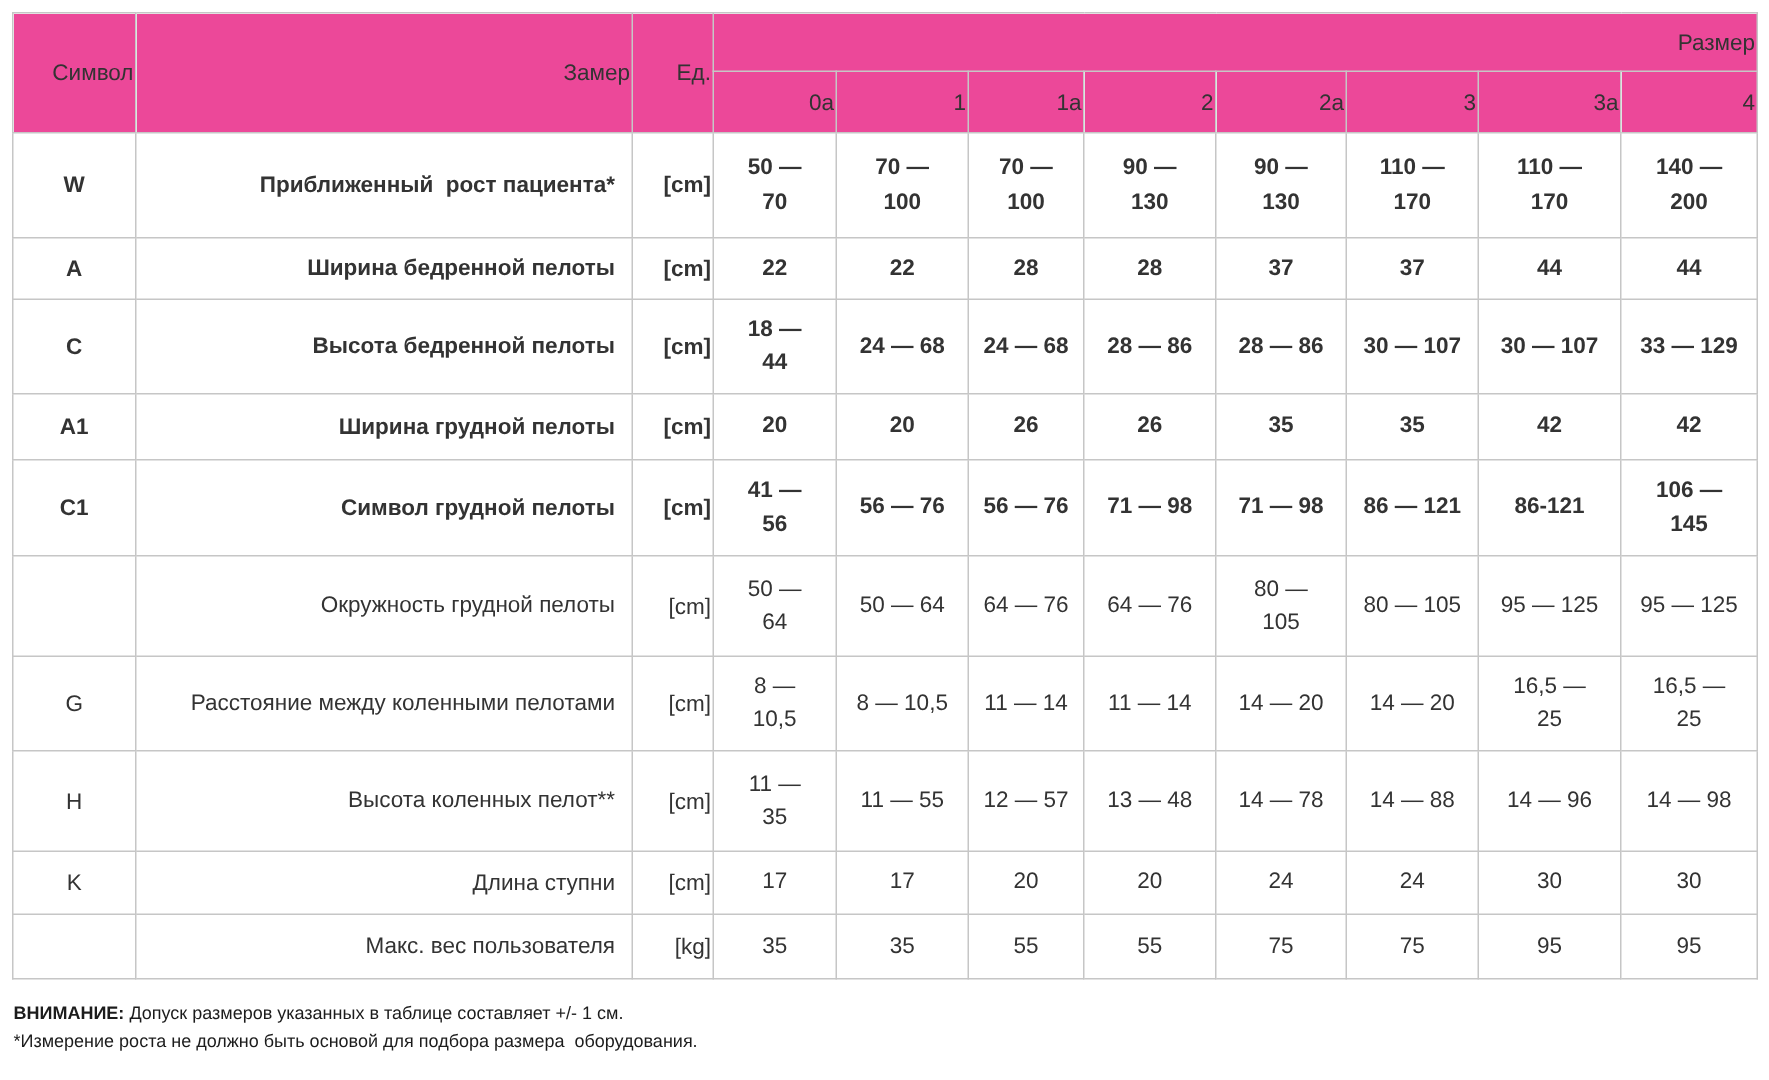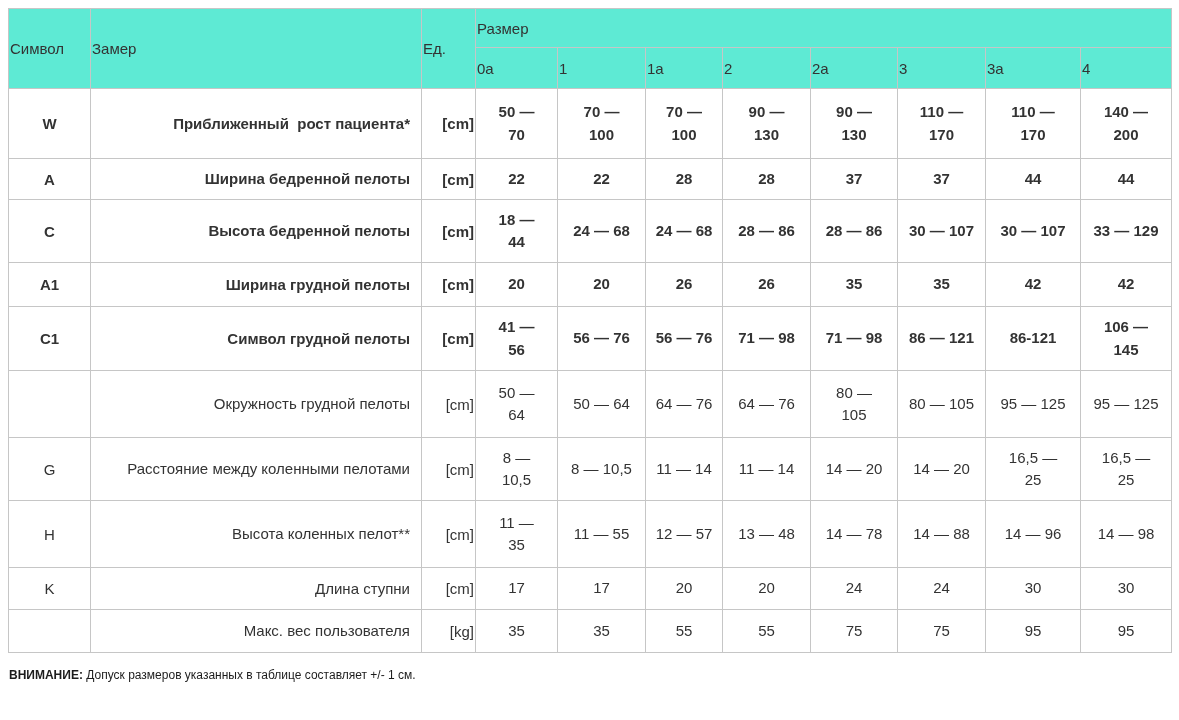--- a/index.html
+++ b/index.html
@@ -22,23 +22,23 @@
     width: 1163px;
   }
   table.size-table th,
   table.size-table td {
     border: 1px solid #c6c6c6;
     font-size: 15px;
     vertical-align: middle;
     overflow: hidden;
   }
   table.size-table thead th {
-    background: #5eead4;
+    background: #ec4899;
     font-weight: 400;
-    text-align: left;
+    text-align: right;
     color: #333333;
   }
   td.cell-symbol {
     text-align: center;
   }
   td.cell-label {
     text-align: right;
     padding: 4px 11px;
     white-space: pre-wrap;
     line-height: 1.45;
@@ -253,15 +253,16 @@
           <td class="cell-value">75</td>
           <td class="cell-value">75</td>
           <td class="cell-value">95</td>
           <td class="cell-value">95</td>
         </tr>
       </tbody>
   </table>
 
   <div class="footer-note">
     <p><span class="warn-label">ВНИМАНИЕ:</span><span> Допуск размеров указанных в таблице составляет +/- 1 см.</span></p>
+    <p>*Измерение роста не должно быть основой для подбора размера  оборудования.</p>
   </div>
 
 </div>
 
 </body></html>

